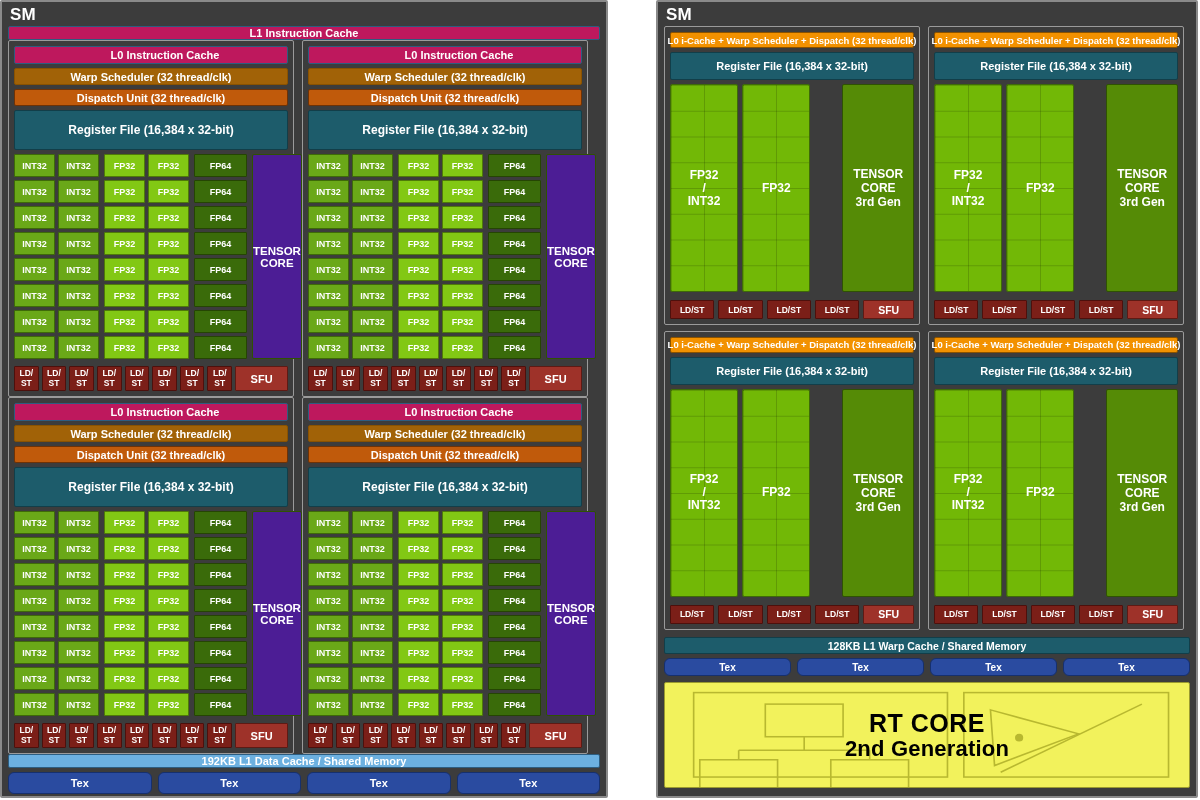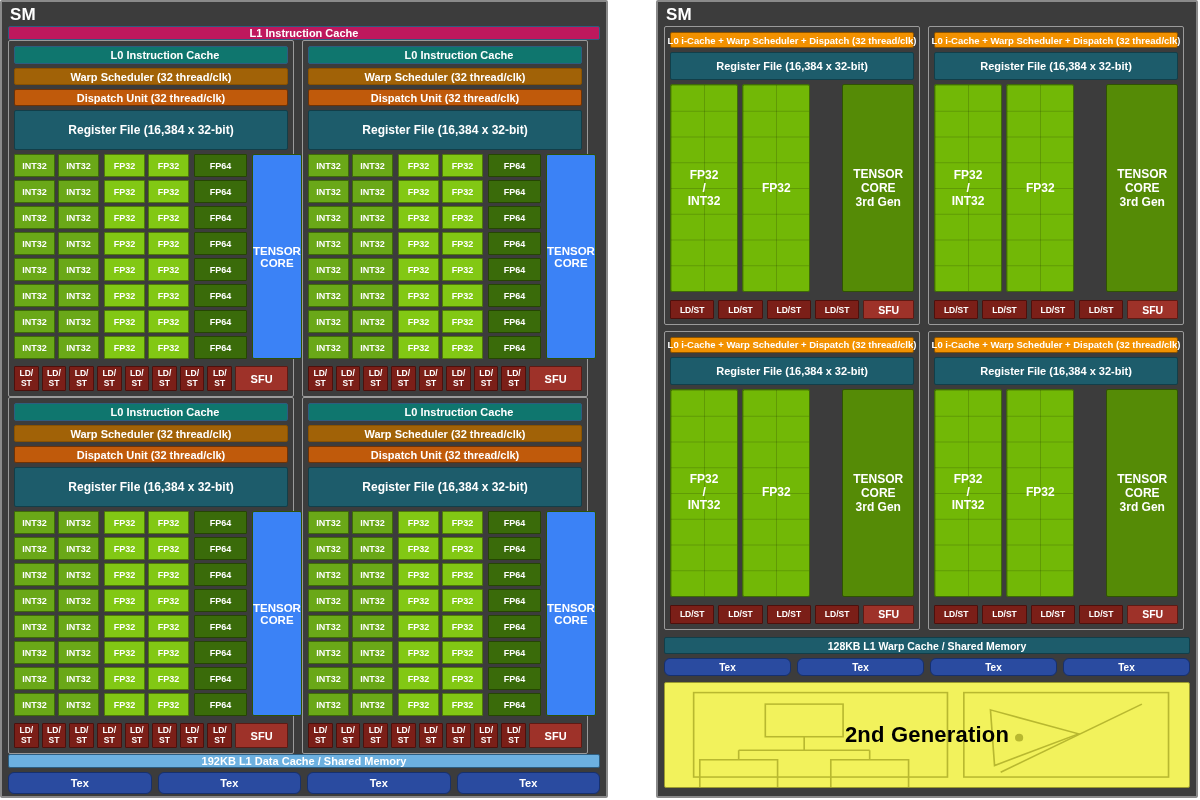--- a/index.html
+++ b/index.html
@@ -30,21 +30,21 @@
     letter-spacing: .2px;
   }
 
   
   .bar {
     color: #fff; font-weight: bold; text-align: center;
     display: flex; align-items: center; justify-content: center;
     border-radius: 2px; white-space: nowrap;
   }
   .bar-l1icache { background:#be185d; border:1px solid #2d5d80; font-size:11px; height:21px; }
-  .bar-l0icache { background:#0f766e; border:1px solid #2d5d80; font-size:11px; height:18px;padding-left:28px; }
+  .bar-l0icache { background:#be185d; border:1px solid #2d5d80; font-size:11px; height:18px;padding-left:28px; }
   .bar-warp     { background:#a16207; border:1px solid #8a5200; font-size:11px; height:17px; }
   .bar-dispatch { background:#c05a0b; border:1px solid #6e3206; font-size:11px; height:17px; }
   .bar-regfile  { background:#1d5c6b; border:1px solid #123e49; font-size:12px; height:40px; }
   .bar-combo    { background:#f29100; border:1px solid #8a5200; font-size:9.5px; height:16px; }
   .bar-regfile-r{ background:#1d5c6b; border:1px solid #123e49; font-size:11px; height:28px; }
   .bar-l1data   { background:#6cb0e0; border:1px solid #2d5d80; font-size:11px; height:20px; }
   .bar-l1data-r { background:#1d5c6b; border:1px solid #123e49; font-size:10.5px; height:18px; }
 
   
   .quad-row { display:flex; gap:8px; }
@@ -58,21 +58,21 @@
   .core-col  { display:flex; flex-direction:column; gap:3px; }
   .core-cell {
     color:#fff; font-weight:bold; font-size:9px;
     display:flex; align-items:center; justify-content:center;
     border-radius:1px; height:23px;
   }
   .c-int32 { background:#6aa818; border:1px solid #3e6a08; width:41px; }
   .c-fp32  { background:#82c814; border:1px solid #4f7a08; width:41px; }
   .c-fp64  { background:#3a6b0a; border:1px solid #254503; width:53px; }
   .tensor-l {
-    background:#3b82f6; border:1px solid #2f5203; border-radius:2px;
+    background:#4c1d95; border:1px solid #2f5203; border-radius:2px;
     width:96px; color:#fff; font-weight:bold; font-size:11.5px;
     display:flex; align-items:center; justify-content:center; text-align:center;
   }
 
   .ldst-row { display:flex; gap:3px; margin-top:3px; }
   .ldst {
     background:#7b1f18; border:1px solid #4d100c; border-radius:1px;
     color:#fff; font-weight:bold; font-size:8.5px; line-height:9.5px;
     display:flex; align-items:center; justify-content:center; text-align:center;
     height:25px; flex:1;
@@ -602,18 +602,19 @@
           <path d="M136 56 L136 70 M72 70 L200 70 M72 70 L72 80 M200 70 L200 80"></path>
           <rect x="34" y="80" width="76" height="34"></rect>
           <rect x="162" y="80" width="76" height="34"></rect>
 
           <path d="M318 28 L404 53 L322 86 Z"></path>
           <path d="M328 93 L466 22"></path>
           <circle cx="346" cy="57" r="4" fill="#b8b830" stroke="none"></circle>
         </g>
       </svg>
       <div class="rt-text">
+        <div class="rt-l1">RT CORE</div>
         <div class="rt-l2">2nd Generation</div>
       </div>
     </div>
   </div>
 
 </div>
 
 </body></html>

